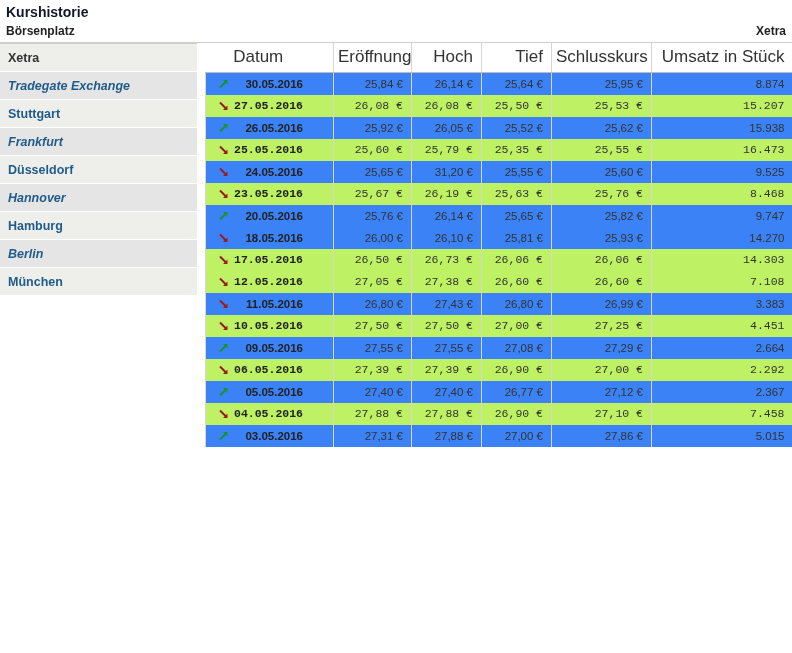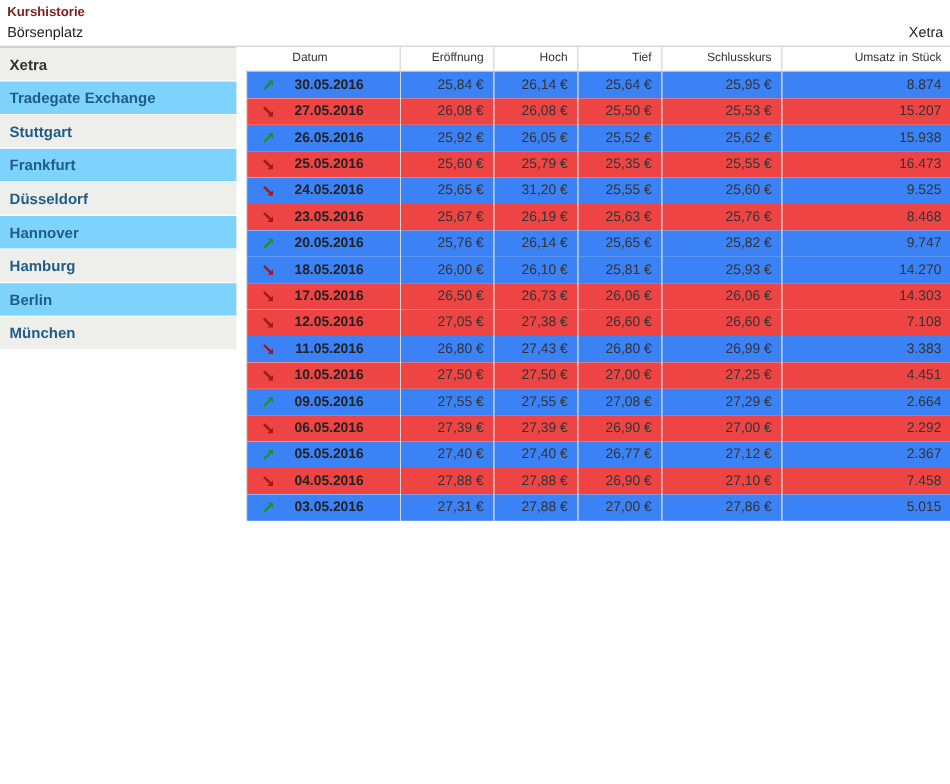--- a/index.html
+++ b/index.html
@@ -14,32 +14,32 @@
     font-size: 12px;
     color: #333333;
     overflow: hidden;
   }
   .page {
     position: relative;
     width: 792px;
     height: 653px;
   }
   .title {
-    font-size: 11px;
+    font-size: 14px;
     font-weight: bold;
-    color: #7f1d1d;
+    color: #0f172a;
     padding: 4px 0 2px 6px;
   }
   .subtitle-row {
     display: flex;
     justify-content: space-between;
     align-items: baseline;
     padding: 2px 6px 4px 6px;
     font-size: 12px;
-    font-weight: normal;
+    font-weight: bold;
     color: #222222;
   }
   .divider {
     border-bottom: 1px solid #cfcfcf;
     margin: 0;
   }
   .content {
     display: flex;
     align-items: flex-start;
   }
@@ -56,38 +56,39 @@
     font-size: 12.5px;
     font-weight: bold;
     color: #1f5c8b;
     border-bottom: 1px solid #ffffff;
     box-sizing: border-box;
   }
   .venue.alt {
     background: #eeeeea;
   }
   .venue.plain {
-    background: #7dd3fc;
+    background: #e5e5e5;
+    font-style: italic;
   }
   .venue.selected {
     background: #eeeeea;
     color: #333333;
   }
   
   .table-wrap {
     flex: 1 1 auto;
     margin-left: 8px;
   }
   table.quotes {
     border-collapse: collapse;
     width: 587px;
     table-layout: fixed;
   }
   table.quotes th {
-    font-size: 10px;
+    font-size: 17px;
     font-weight: normal;
     color: #333333;
     text-align: right;
     padding: 4px 8px 5px 4px;
     border-bottom: 1px solid #bdbdbd;
     border-left: 1px solid #d6d6d6;
     vertical-align: bottom;
     white-space: nowrap;
   }
   table.quotes th.first {
@@ -101,21 +102,22 @@
     padding: 3px 8px 3px 4px;
     border-left: 1px solid #d6d6d6;
     white-space: nowrap;
     height: 22px;
     box-sizing: border-box;
   }
   table.quotes tr.odd td {
     background: #3b82f6;
   }
   table.quotes tr.even td {
-    background: #ef4444;
+    background: #bef264;
+    font-family: Liberation Mono, monospace;
   }
   td.datecell {
     border-left: none;
     text-align: left;
     font-weight: bold;
     color: #222222;
     padding-left: 2px;
     position: relative;
   }
   .datecell .label {

